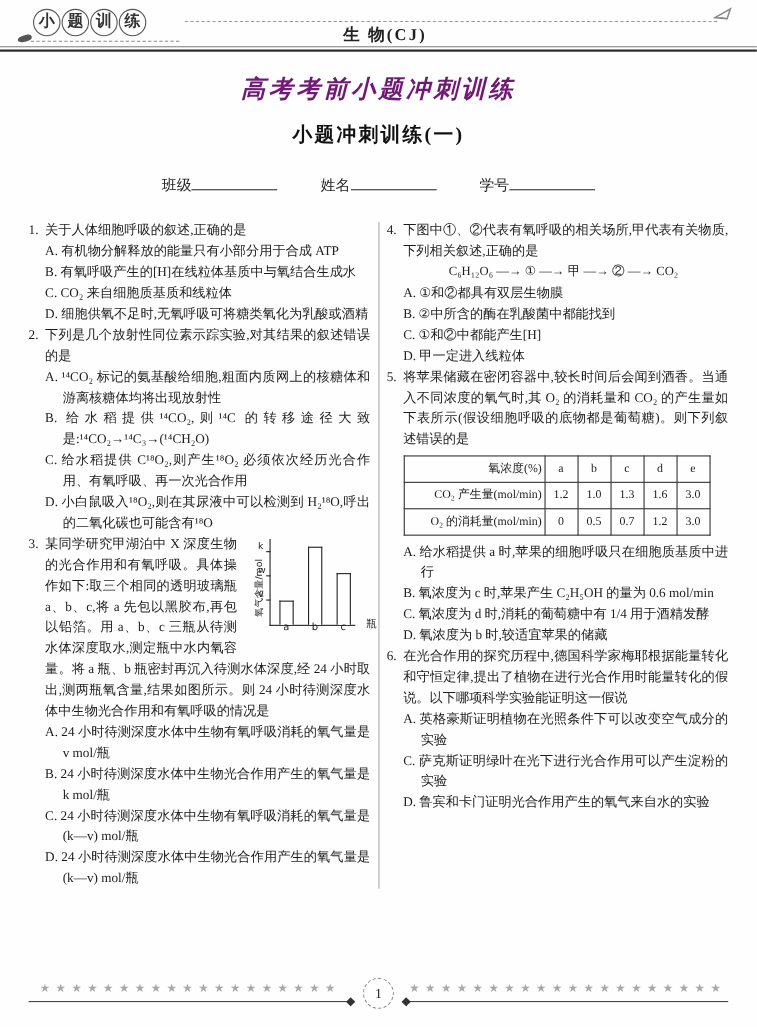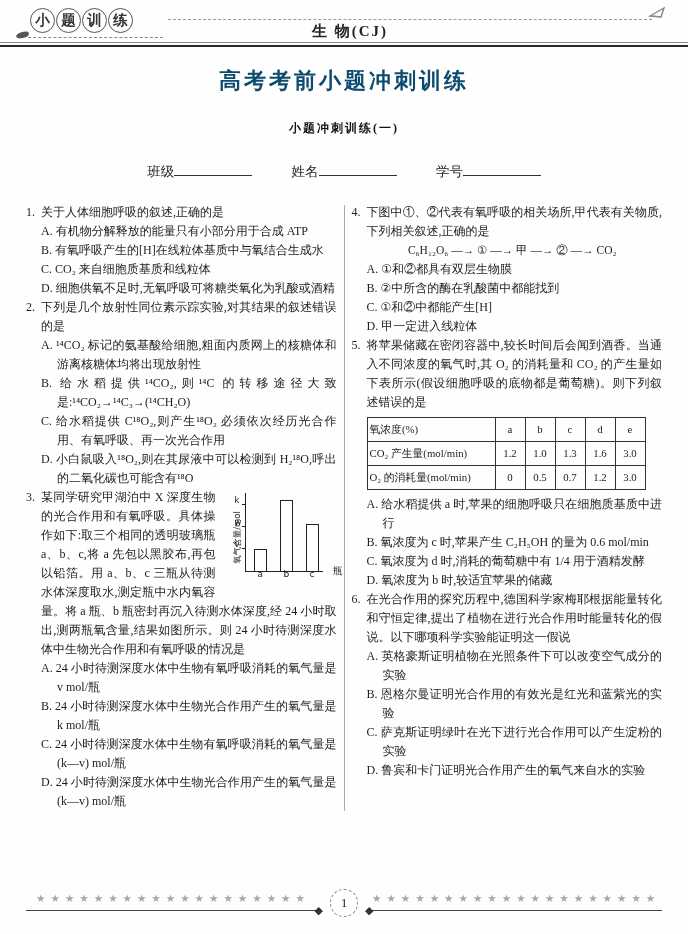--- a/index.html
+++ b/index.html
@@ -17,23 +17,23 @@
   }
   .logo-underline { position:absolute; left:28px; top:37px; width:135px; border-top:1.6px dashed #888; }
   .logo-blob { position:absolute; left:16px; top:32px; width:13px; height:6px; background:#555; border-radius:60% 40% 50% 50%; transform:rotate(-12deg); }
   .dash-line { position:absolute; left:168px; top:19px; width:484px; border-top:1.6px dashed #999; }
   .plane { position:absolute; right:18px; top:6px; }
   .subject { position:absolute; left:12px; right:0; top:22px; text-align:center; font-weight:bold; font-size:15px; letter-spacing:2px; color:#222; }
   .double-rule { position:absolute; left:0; right:0; top:42px; height:5px; border-top:1.5px solid #888; border-bottom:2.5px solid #2a2a2a; }
 
   
   .titles { text-align:center; padding-top:18px; }
-  .t1 { font-size:22px; font-weight:bold; letter-spacing:3px; color:#0c4a6e; }
+  .t1 { font-size:22px; font-weight:bold; letter-spacing:3px; color:#701a75;font-style:italic; }
   .t2 { font-size:29px; font-weight:bold; letter-spacing:6px; margin-top:14px; color:#111; }
-  .t3 { font-size:12px; font-weight:bold; letter-spacing:2px; margin-top:24px; color:#111; }
+  .t3 { font-size:18px; font-weight:bold; letter-spacing:2px; margin-top:14px; color:#111; }
 
   
   .form-row { margin-top:26px; text-align:center; font-size:13.5px; color:#222; }
   .form-row .fld { margin:0 18px; white-space:nowrap; }
   .blank { display:inline-block; width:78px; border-bottom:1.2px solid #333; height:13px; vertical-align:baseline; }
 
   
   .columns { display:flex; padding:0 26px; margin-top:22px; align-items:stretch; }
   .col { flex:1; font-size:12px; line-height:19px; text-align:justify; }
   .divider { width:1px; background:#aaa; margin:2px 7px 0 7px; }
@@ -50,21 +50,21 @@
   .q3chart .plot { position:absolute; left:24px; top:3px; width:78px; height:79px; border-left:1.3px solid #222; border-bottom:1.3px solid #222; }
   .q3bar { position:absolute; bottom:0; width:13px; border:1.1px solid #222; border-bottom:none; background:#fff; }
   .q3bl { position:absolute; bottom:-13px; font-size:9px; color:#222; }
   .q3tick { position:absolute; left:-4px; width:4px; border-top:1.1px solid #222; }
   .q3tl { position:absolute; left:-11px; font-size:8.5px; color:#222; }
   .q3chart .xlab { position:absolute; right:-6px; bottom:9px; font-size:9.5px; color:#222; }
 
   
   .qtable { border-collapse:collapse; margin:5px 0 5px 0; font-size:10.8px; line-height:13px; }
   .qtable td { border:1.1px solid #333; padding:5px 2px; text-align:center; min-width:30px; color:#1c1c1c; }
-  .qtable td.rowlab { min-width:128px; text-align:left; }
+  .qtable td.rowlab { min-width:128px; text-align:right; }
 
   
   .footer { position:absolute; left:26px; right:26px; bottom:16px; height:30px; display:flex; align-items:center; }
   .f-seg { flex:1; position:relative; height:22px; }
   .f-stars { position:absolute; left:4px; right:4px; top:0; font-size:10.5px; color:#a8a8a8; letter-spacing:5px; white-space:nowrap; overflow:hidden; text-align:center; }
   .f-line { position:absolute; left:0; right:0; bottom:3px; border-top:1.6px solid #444; }
   .f-diamond { position:absolute; bottom:-3px; font-size:11px; color:#333; z-index:2; }
   .f-seg.left .f-diamond { right:-3px; }
   .f-seg.right .f-diamond { left:-3px; }
   .pagenum { width:28px; height:28px; border:1.6px dashed #888; border-radius:50%; text-align:center; line-height:26px; font-size:12.5px; color:#222; margin:0 10px; flex:0 0 auto; background:#fff; }
@@ -205,21 +205,20 @@
         <div class="opt">A. 给水稻提供 a 时,苹果的细胞呼吸只在细胞质基质中进行</div>
         <div class="opt">B. 氧浓度为 c 时,苹果产生 C₂H₅OH 的量为 0.6 mol/min</div>
         <div class="opt">C. 氧浓度为 d 时,消耗的葡萄糖中有 1/4 用于酒精发酵</div>
         <div class="opt">D. 氧浓度为 b 时,较适宜苹果的储藏</div>
       </div>
 
       <div class="q">
         <span class="qnum">6.</span>
         <div>在光合作用的探究历程中,德国科学家梅耶根据能量转化和守恒定律,提出了植物在进行光合作用时能量转化的假说。以下哪项科学实验能证明这一假说</div>
         <div class="opt">A. 英格豪斯证明植物在光照条件下可以改变空气成分的实验</div>
-        <div class="opt">B. 恩格尔曼证明光合作用的有效光是红光和蓝紫光的实验</div>
         <div class="opt">C. 萨克斯证明绿叶在光下进行光合作用可以产生淀粉的实验</div>
         <div class="opt">D. 鲁宾和卡门证明光合作用产生的氧气来自水的实验</div>
       </div>
     </div>
   </div>
 
   <div class="footer">
     <div class="f-seg left">
       <span class="f-stars">★★★★★★★★★★★★★★★★★★★</span>
       <span class="f-line"></span>

